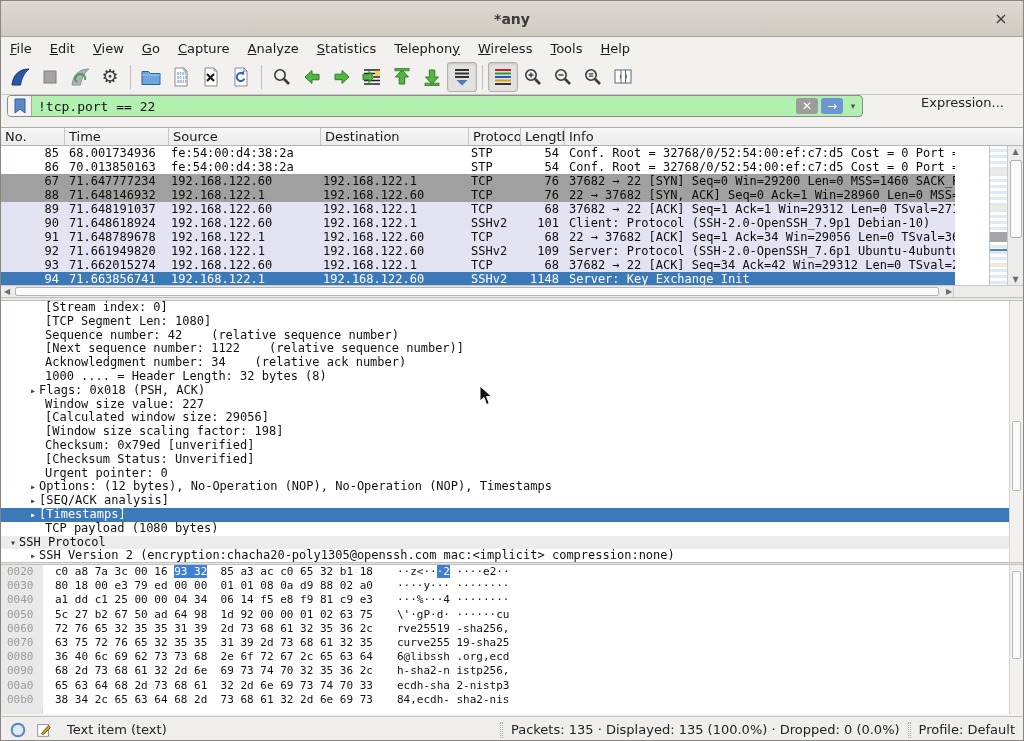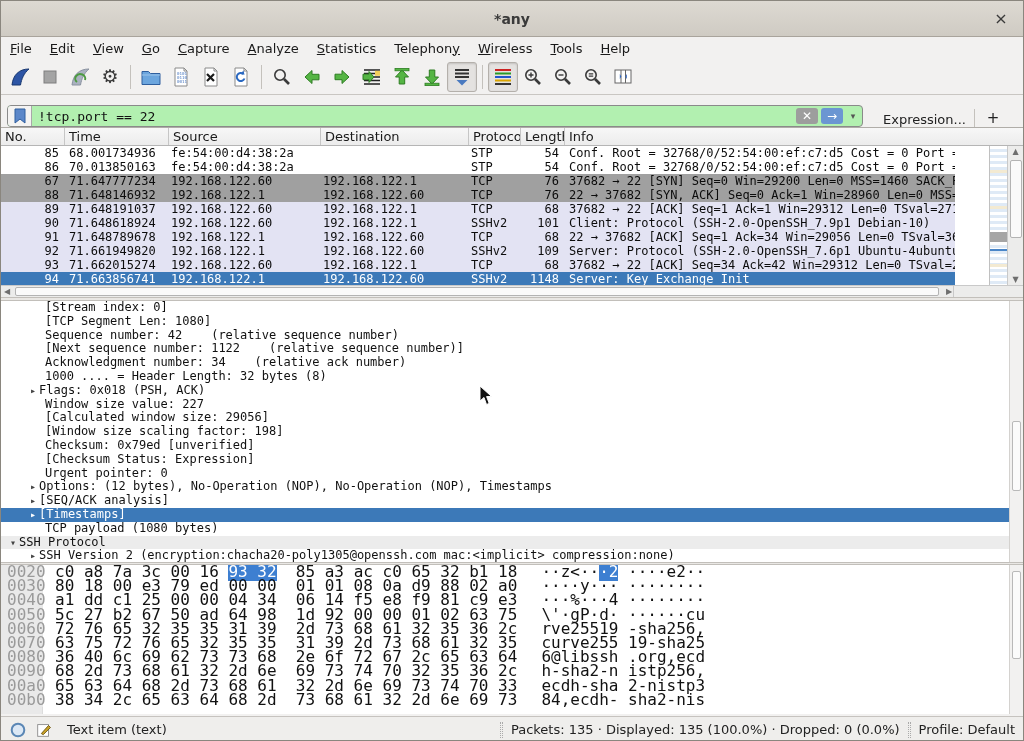--- a/index.html
+++ b/index.html
@@ -24,21 +24,21 @@
   
   #toolbar{position:absolute;left:0;top:58px;width:100%;height:36px;background:#f2f1f0;
     border-bottom:1px solid #c9c6c2;display:flex;align-items:center;padding-left:4px;}
   .tb-btn{width:30px;height:30px;display:flex;align-items:center;justify-content:center;border:1px solid transparent;border-radius:3px;}
   .tb-btn.toggled{background:#e4e2e0;border:1px solid #b4b0ab;box-shadow:inset 0 1px 2px rgba(0,0,0,.15);}
   .tb-sep{width:1px;height:24px;background:#c4c1bc;margin:0 5px;}
   .glyph{font-size:19px;color:#3a3a3a;line-height:1;}
 
   
   #filterbar{position:absolute;left:0;top:94px;width:100%;height:32px;background:#f2f1f0;
-    display:flex;align-items:flex-end;padding:0 6px;}
+    display:flex;align-items:flex-start;padding:0 6px;gap:38px;}
   #filter-field{flex:0 0 856px;height:22px;border:1px solid #8a8a8a;border-radius:4px;background:#b2f0b0;
     display:flex;align-items:center;overflow:hidden;}
   #filter-bookmark{width:24px;height:100%;background:#f4f3f2;border-right:1px solid #a8a8a8;
     display:flex;align-items:center;justify-content:center;}
   #filter-input{flex:1;border:none;outline:none;background:transparent;
     font-family:"DejaVu Sans Mono","Liberation Mono",monospace;font-size:13px;color:#111;padding:0 6px;}
   .filter-btn{width:22px;height:16px;margin-right:3px;border-radius:3px;display:flex;align-items:center;justify-content:center;
     font-size:12px;color:#fff;line-height:1;}
   #filter-clear{background:#9d9d9d;}
   #filter-apply{background:#6b96d2;}
@@ -94,21 +94,21 @@
   .drow.lvl1{padding-left:26px;}
   .drow.lvl2{padding-left:44px;}
   .drow.shaded{background:#ececec;}
   .drow.selected{background:#3c79b8;color:#fff;}
   .drow.selected .arr{color:#fff;}
   #detail-vscroll{position:absolute;right:0;top:300px;width:14px;height:261px;background:#f2f1f0;border-left:1px solid #d4d2cf;}
   #detail-thumb{position:absolute;left:2px;top:120px;width:9px;height:70px;background:#fbfbfb;border:1px solid #b9b9b9;border-radius:2px;}
 
   
   #hex-pane{position:absolute;left:0;top:564px;width:100%;height:149px;background:#fff;overflow:hidden;
-    font-family:"DejaVu Sans Mono","Liberation Mono",monospace;font-size:16px;}
+    font-family:"DejaVu Sans Mono","Liberation Mono",monospace;font-size:11px;}
   #hex-offsets{position:absolute;left:0;top:0;width:42px;height:100%;background:#e9e9e9;border-right:1px solid #dcdcdc;}
   .hxrow{height:14.2px;line-height:14.2px;white-space:pre;}
   .hx-off{display:inline-block;width:42px;color:#9a9a9a;background:#e9e9e9;padding-left:6px;}
   .hx-hex{color:#111;padding-left:12px;}
   .hx-ascii{color:#111;padding-left:24px;}
   .hl{background:#3d7fd1;color:#fff;}
   #hex-vscroll{position:absolute;right:0;top:564px;width:14px;height:149px;background:#f2f1f0;border-left:1px solid #d4d2cf;}
   #hex-thumb{position:absolute;left:2px;top:6px;width:9px;height:88px;background:#fbfbfb;border:1px solid #b9b9b9;border-radius:2px;}
 
   
@@ -426,21 +426,21 @@
       <div class="drow lvl2"><span>[TCP Segment Len: 1080]</span></div>
       <div class="drow lvl2"><span>Sequence number: 42    (relative sequence number)</span></div>
       <div class="drow lvl2"><span>[Next sequence number: 1122    (relative sequence number)]</span></div>
       <div class="drow lvl2"><span>Acknowledgment number: 34    (relative ack number)</span></div>
       <div class="drow lvl2"><span>1000 .... = Header Length: 32 bytes (8)</span></div>
       <div class="drow lvl1"><span class="arr">▸</span><span>Flags: 0x018 (PSH, ACK)</span></div>
       <div class="drow lvl2"><span>Window size value: 227</span></div>
       <div class="drow lvl2"><span>[Calculated window size: 29056]</span></div>
       <div class="drow lvl2"><span>[Window size scaling factor: 198]</span></div>
       <div class="drow lvl2"><span>Checksum: 0x79ed [unverified]</span></div>
-      <div class="drow lvl2"><span>[Checksum Status: Expression]</span></div>
+      <div class="drow lvl2"><span>[Checksum Status: Unverified]</span></div>
       <div class="drow lvl2"><span>Urgent pointer: 0</span></div>
       <div class="drow lvl1"><span class="arr">▸</span><span>Options: (12 bytes), No-Operation (NOP), No-Operation (NOP), Timestamps</span></div>
       <div class="drow lvl1"><span class="arr">▸</span><span>[SEQ/ACK analysis]</span></div>
       <div class="drow lvl1 selected"><span class="arr">▸</span><span>[Timestamps]</span></div>
       <div class="drow lvl2"><span>TCP payload (1080 bytes)</span></div>
       <div class="drow lvl0 shaded"><span class="arr">▾</span><span>SSH Protocol</span></div>
       <div class="drow lvl1"><span class="arr">▸</span><span>SSH Version 2 (encryption:chacha20-poly1305@openssh.com mac:&lt;implicit&gt; compression:none)</span></div>
     </div>
   <div id="detail-vscroll">
     <div id="detail-thumb"></div>

